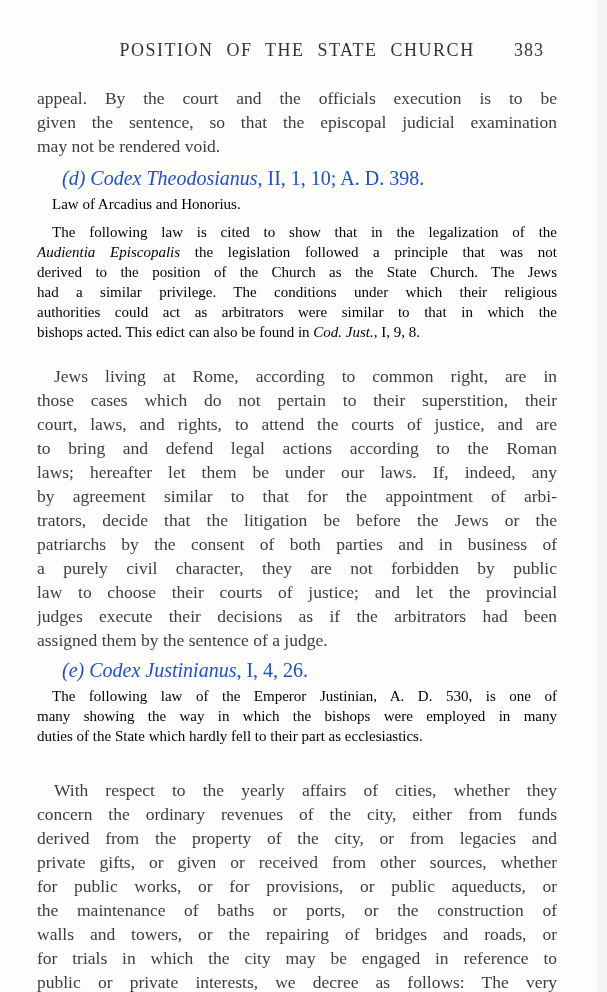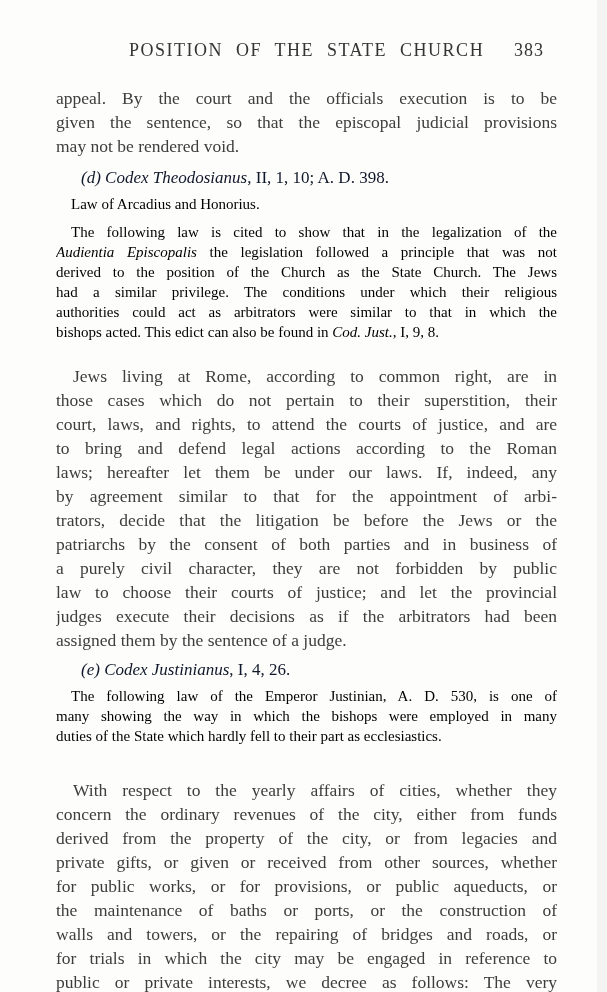--- a/index.html
+++ b/index.html
@@ -6,21 +6,21 @@
   body {
     width: 607px; height: 992px;
     background: #f4f4f2;
     font-family: "Liberation Serif", "DejaVu Serif", serif;
   }
   .page {
     width: 597px; height: 992px;
     box-sizing: border-box;
     background: #fdfdfb;
     color: #3d3d3d;
-    padding: 40px 40px 0 56px;
+    padding: 40px 40px 0 37px;
     overflow: hidden;
   }
   .running-header {
     position: relative;
     height: 20px;
     line-height: 20px;
     text-align: center;
     color: #343434;
   }
   .running-title {
@@ -37,21 +37,21 @@
     margin-left: 44px;
   }
   .block { margin: 0; }
   .block .line {
     text-align: justify;
     text-align-last: justify;
     overflow: hidden;
   }
   .block .line.flush { text-align-last: left; }
   .body { font-size: 17.5px; line-height: 24px; }
-  .heading { font-size: 17px; line-height: 24px; color: #0f172a; }
+  .heading { font-size: 20px; line-height: 24px; color: #1d4ed8; }
   .note { font-size: 15px; line-height: 20px; color: #000000; }
   .body .line.indent { padding-left: 17px; }
   .note .line.indent { padding-left: 15px; }
   .heading .line.indent { padding-left: 25px; }
   .it { font-style: italic; }
   
   [data-name="paragraph-appeal"]   { margin-top: 26px; }
   [data-name="heading-d"]          { margin-top: 8px; }
   [data-name="note-d-law"]         { margin-top: 4px; }
   [data-name="note-d-comment"]     { margin-top: 8px; }
@@ -64,21 +64,21 @@
 <body>
 
 <div class="page" data-name="book-page">
   <div class="running-header" data-name="running-header">
     <span class="running-title" data-name="page-title">POSITION OF THE STATE CHURCH</span>
     <span class="page-number" data-name="page-number">383</span>
   </div>
   <div data-name="page-content">
       <div class="block body" data-name="paragraph-appeal">
         <div class="line" data-name="text-line"><span>appeal.  By the court and the officials execution is to be</span></div>
-        <div class="line" data-name="text-line"><span>given the sentence, so that the episcopal judicial provisions</span></div>
+        <div class="line" data-name="text-line"><span>given the sentence, so that the episcopal judicial examination</span></div>
         <div class="line flush" data-name="text-line"><span>may not be rendered void.</span></div>
       </div>
       <div class="block heading" data-name="heading-d">
         <div class="line indent flush" data-name="text-line"><span class="it">(d) </span><span class="it">Codex Theodosianus</span><span>, II, 1, 10; A. D. 398.</span></div>
       </div>
       <div class="block note" data-name="note-d-law">
         <div class="line indent flush" data-name="text-line"><span>Law of Arcadius and Honorius.</span></div>
       </div>
       <div class="block note" data-name="note-d-comment">
         <div class="line indent" data-name="text-line"><span>The following law is cited to show that in the legalization of the</span></div>

